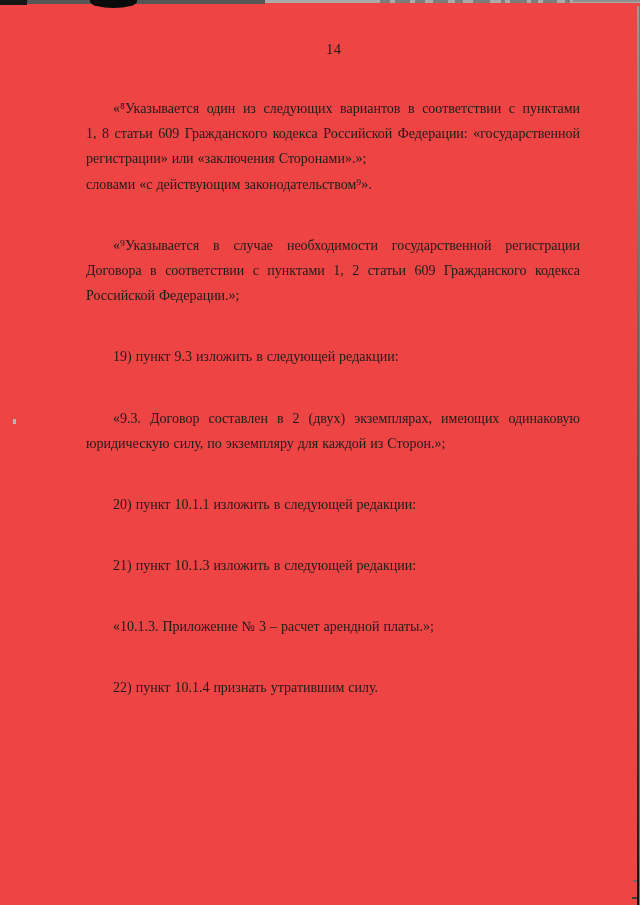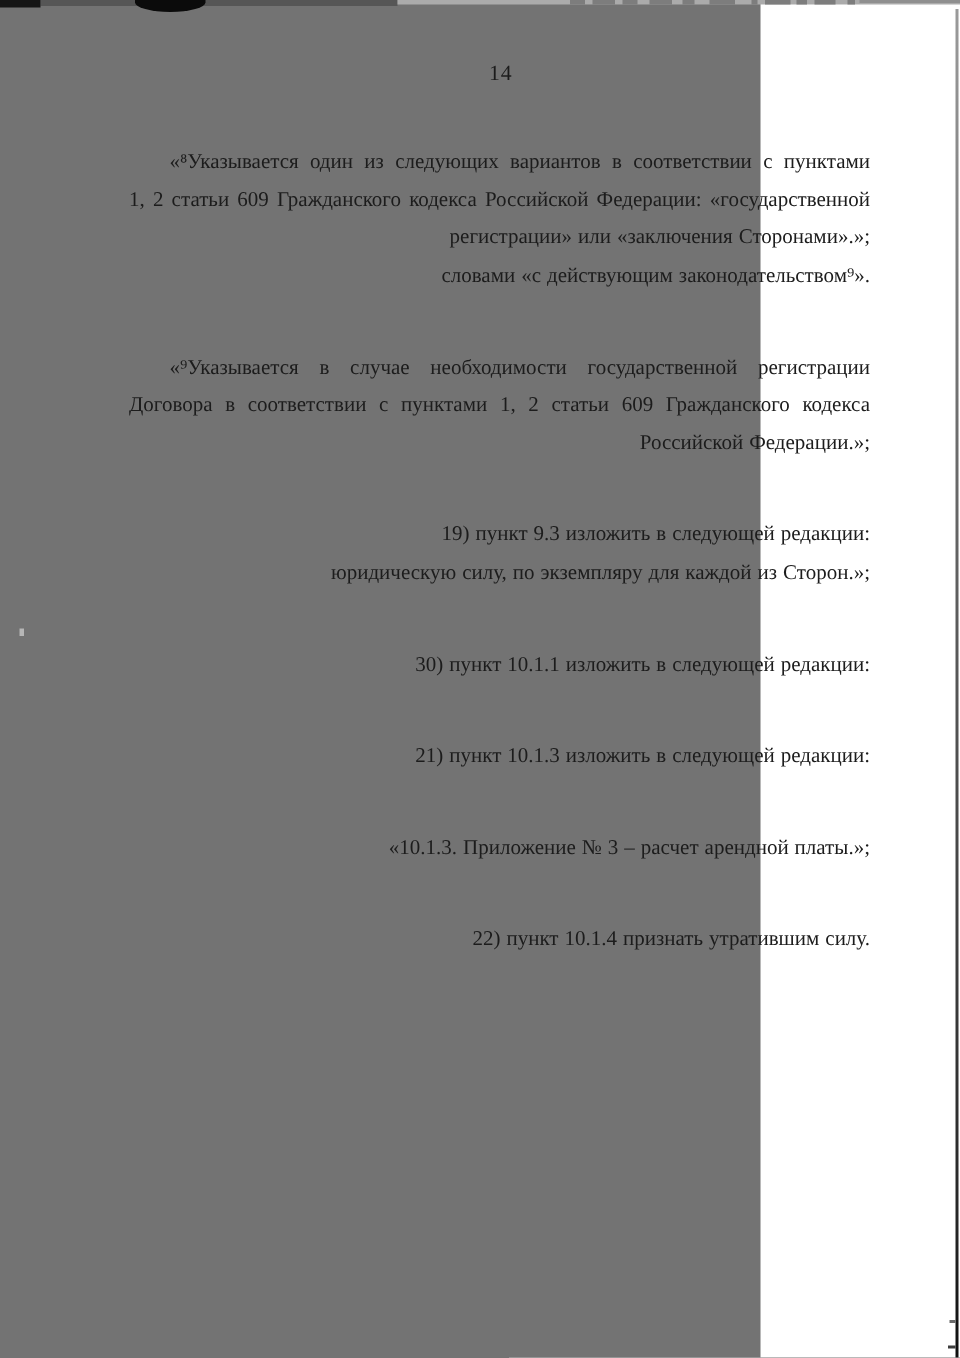--- a/index.html
+++ b/index.html
@@ -4,22 +4,22 @@
 <style>
   html, body { margin: 0; padding: 0; }
   body {
     width: 640px; height: 905px;
     background: #ffffff;
     font-family: "Liberation Serif", "DejaVu Serif", serif;
     overflow: hidden;
   }
   .page {
     position: relative;
-    width: 507px; height: 905px;
-    background: #737373;
+    width: 640px; height: 905px;
+    background: #ef4444;
   }
 
   
   .top-bar-left      { position:absolute; left:0;   top:0; width:27px;  height:5px;  background:#161616; }
   .top-bar-darkgray  { position:absolute; left:27px; top:0; width:238px; height:4px;  background:#565656; }
   .top-bar-blob      { position:absolute; left:90px; top:0; width:47px;  height:8px;  background:#0b0b0b;
                        border-radius: 0 0 55% 55% / 0 0 90% 90%; }
   .top-bar-lightgray { position:absolute; left:265px; top:0; width:375px; height:3px; background:#ababab; }
   .top-bar-dash      { position:absolute; top:0; height:3px; background:#7d7d7d; }
   .top-bar-solid-end { position:absolute; left:573px; top:0; width:67px; height:2px; background:#8f8f8f; }
@@ -42,21 +42,21 @@
 
   
   .body-text {
     position:absolute; left:86px; top:60px; width:494px;
     color: #1c1c1c;
     font-size: 14px;
   }
   .line {
     height: 25.2px;
     line-height: 25.2px;
-    text-align: right;
+    text-align: left;
     word-spacing: 0.5px;
   }
   .line.j {
     text-align: justify;
     text-align-last: justify;
   }
   .line.ind { text-indent: 27px; margin-top: 36px; }
 </style>
 </head>
 <body>
@@ -82,27 +82,28 @@
 
   <div class="right-edge-line"></div>
   <div class="speck-left"></div>
   <div class="speck-br-1"></div>
   <div class="speck-br-2"></div>
 
   <div class="page-number">14</div>
 
   <div class="body-text">
       <div class="line j ind">«⁸Указывается один из следующих вариантов в соответствии с пунктами</div>
-      <div class="line j">1, 2 статьи 609 Гражданского кодекса Российской Федерации: «государственной</div>
+      <div class="line j">1, 8 статьи 609 Гражданского кодекса Российской Федерации: «государственной</div>
       <div class="line">регистрации» или «заключения Сторонами».»;</div>
       <div class="line">словами «с действующим законодательством⁹».</div>
       <div class="line j ind">«⁹Указывается в случае необходимости государственной регистрации</div>
       <div class="line j">Договора в соответствии с пунктами 1, 2 статьи 609 Гражданского кодекса</div>
       <div class="line">Российской Федерации.»;</div>
       <div class="line ind">19) пункт 9.3 изложить в следующей редакции:</div>
+      <div class="line j ind">«9.3. Договор составлен в 2 (двух) экземплярах, имеющих одинаковую</div>
       <div class="line">юридическую силу, по экземпляру для каждой из Сторон.»;</div>
-      <div class="line ind">30) пункт 10.1.1 изложить в следующей редакции:</div>
+      <div class="line ind">20) пункт 10.1.1 изложить в следующей редакции:</div>
       <div class="line ind">21) пункт 10.1.3 изложить в следующей редакции:</div>
       <div class="line ind">«10.1.3. Приложение № 3 – расчет арендной платы.»;</div>
       <div class="line ind">22) пункт 10.1.4 признать утратившим силу.</div>
     </div>
 
 </div>
 
 </body></html>

